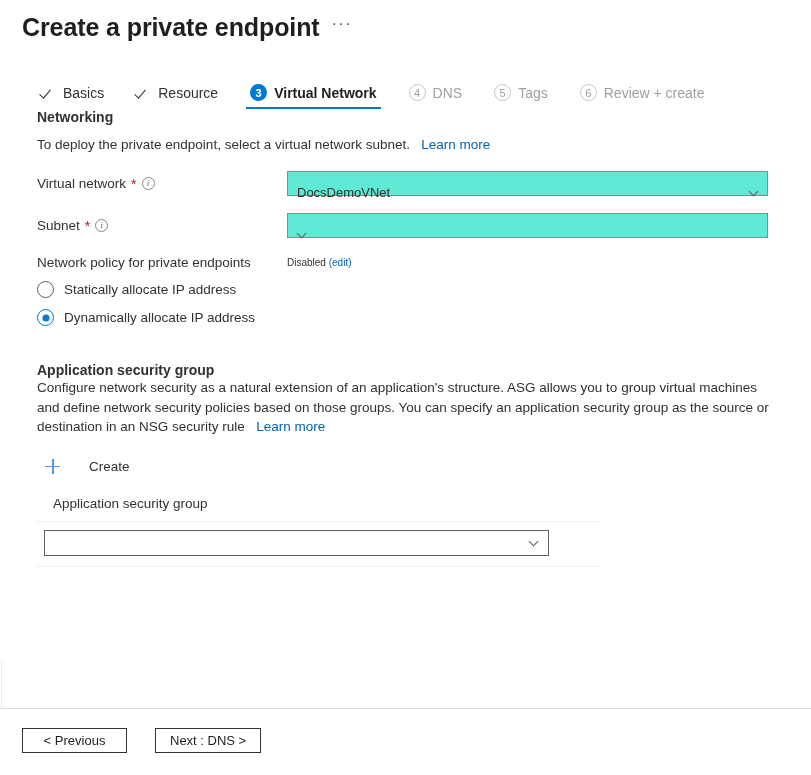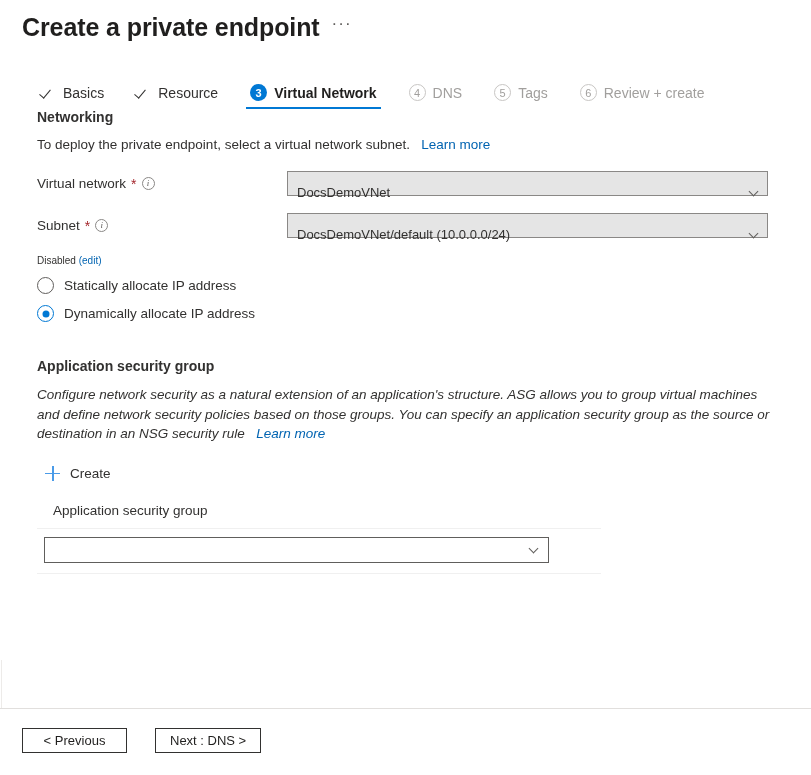--- a/index.html
+++ b/index.html
@@ -167,21 +167,21 @@
     align-items: center;
     justify-content: center;
     cursor: pointer;
     box-sizing: border-box;
     line-height: 1;
   }
   .select-box {
     width: 481px;
     height: 25px;
     border: 1px solid #8a8886;
-    background: #e5e5e5;
+    background: #5eead4;
     display: flex;
     align-items: center;
     padding: 17px 7px 0 9px;
     box-sizing: border-box;
     font-size: 13px;
     color: #323130;
     cursor: pointer;
     justify-content: space-between;
   }
   .chevron {
@@ -248,29 +248,27 @@
   
   .asg-head {
     font-size: 14px;
     font-weight: 600;
     color: #323130;
     margin-top: 36px;
   }
   .asg-desc {
     font-size: 13.5px;
     color: #323130;
-    margin-top: 11px;
     line-height: 19.5px;
     width: 740px;
-    font-style: italic;
   }
   .create-link {
     display: flex;
     align-items: center;
-    gap: 10px;
+    gap: 29px;
     margin-top: 22px;
     margin-left: 8px;
     width: fit-content;
     cursor: pointer;
   }
   .plus-icon {
     width: 15px;
     height: 15px;
     position: relative;
     flex: none;
@@ -415,26 +413,28 @@
     </div>
   </div>
 
   <div class="form-row">
     <div class="form-label">
       <span>Subnet</span>
       <span class="req">*</span>
       <span class="info-icon">i</span>
     </div>
     <div class="select-box">
-      <span>DocsDemoVNet/default (10.0.0.0/24)</span>
       <span class="chevron"></span>
     </div>
   </div>
 
   <div class="form-row">
+    <div class="form-label">
+      <span>Network policy for private endpoints</span>
+    </div>
     <div class="static-value">
       <span>Disabled</span>
       <a class="link">(edit)</a>
     </div>
   </div>
 
 
   <div class="radio-row">
     <span class="radio"></span>
     <span class="radio-label">Statically allocate IP address</span>

